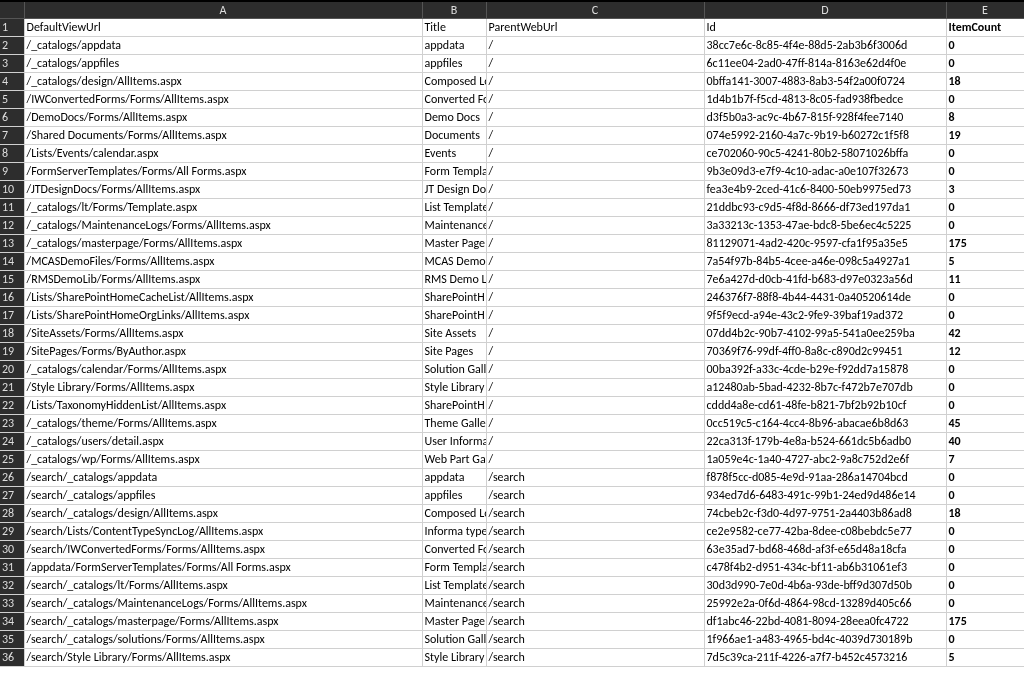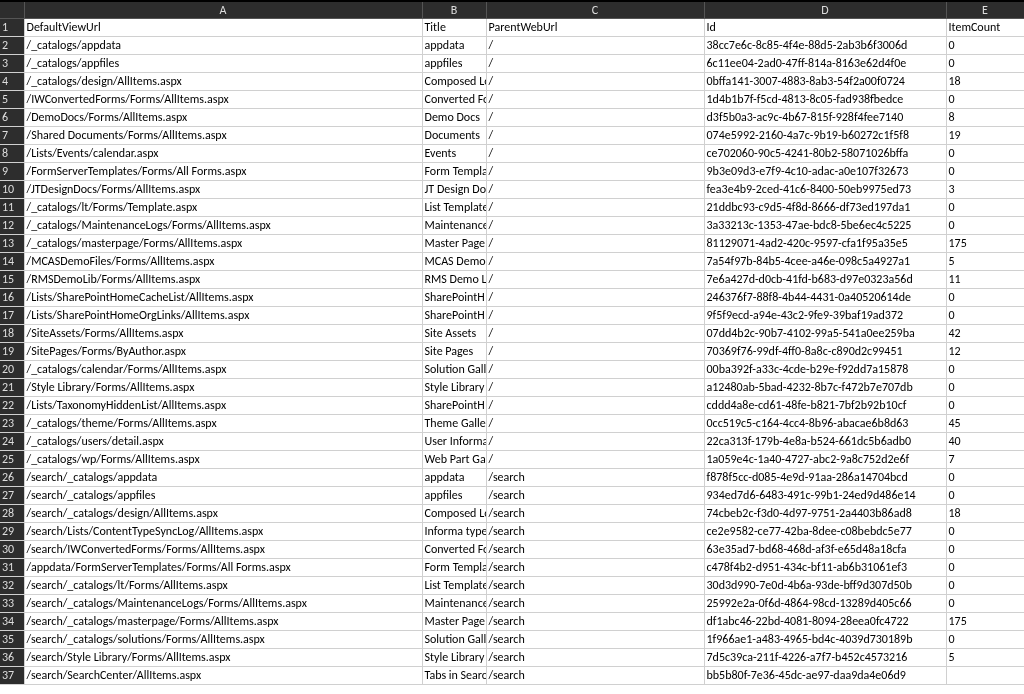--- a/index.html
+++ b/index.html
@@ -68,21 +68,21 @@
     font-size:11px;
   }
 
   
   .cA { width: 398px; }
   .cB { width: 64px; }
   .cC { width: 218px; }
   .cD { width: 242px; }
   .cE { width: 78px; text-align:right; }
 
-  td.right { text-align:right; padding-right:4px; }
+  td.right { text-align:right; padding-right:4px;font-weight:bold; }
 
 </style>
 </head>
 <body>
 
 <div class="sheet">
   <table class="grid">
     <colgroup>
       <col class="row-header-col">
       <col class="cA">
@@ -385,23 +385,15 @@
           <td class="right">0</td>
         </tr>
         <tr>
           <td class="rowhdr">36</td>
           <td>/search/Style Library/Forms/AllItems.aspx</td>
           <td>Style Library</td>
           <td>/search</td>
           <td>7d5c39ca-211f-4226-a7f7-b452c4573216</td>
           <td class="right">5</td>
         </tr>
-        <tr>
-          <td class="rowhdr">37</td>
-          <td>/search/SearchCenter/AllItems.aspx</td>
-          <td>Tabs in Searc</td>
-          <td>/search</td>
-          <td>bb5b80f-7e36-45dc-ae97-daa9da4e06d9</td>
-          <td class="right"></td>
-        </tr>
       </tbody>
   </table>
 </div>
 
 </body></html>

